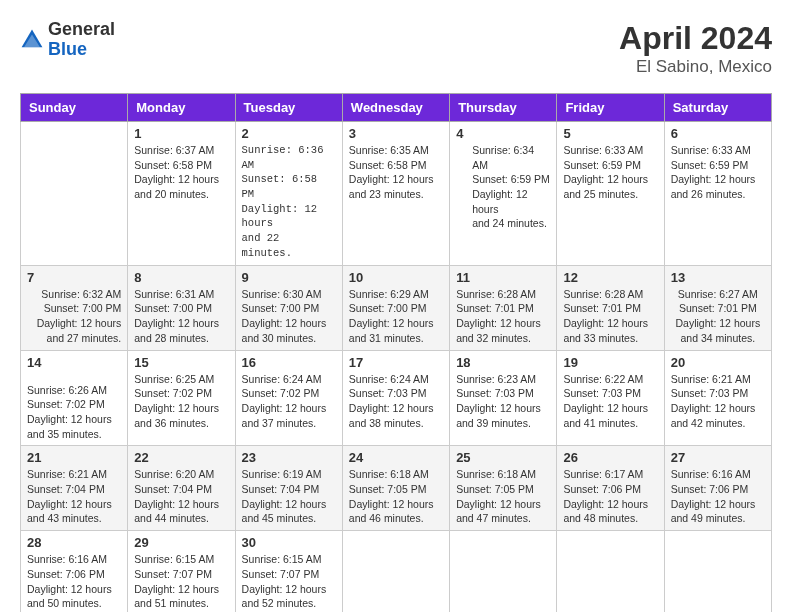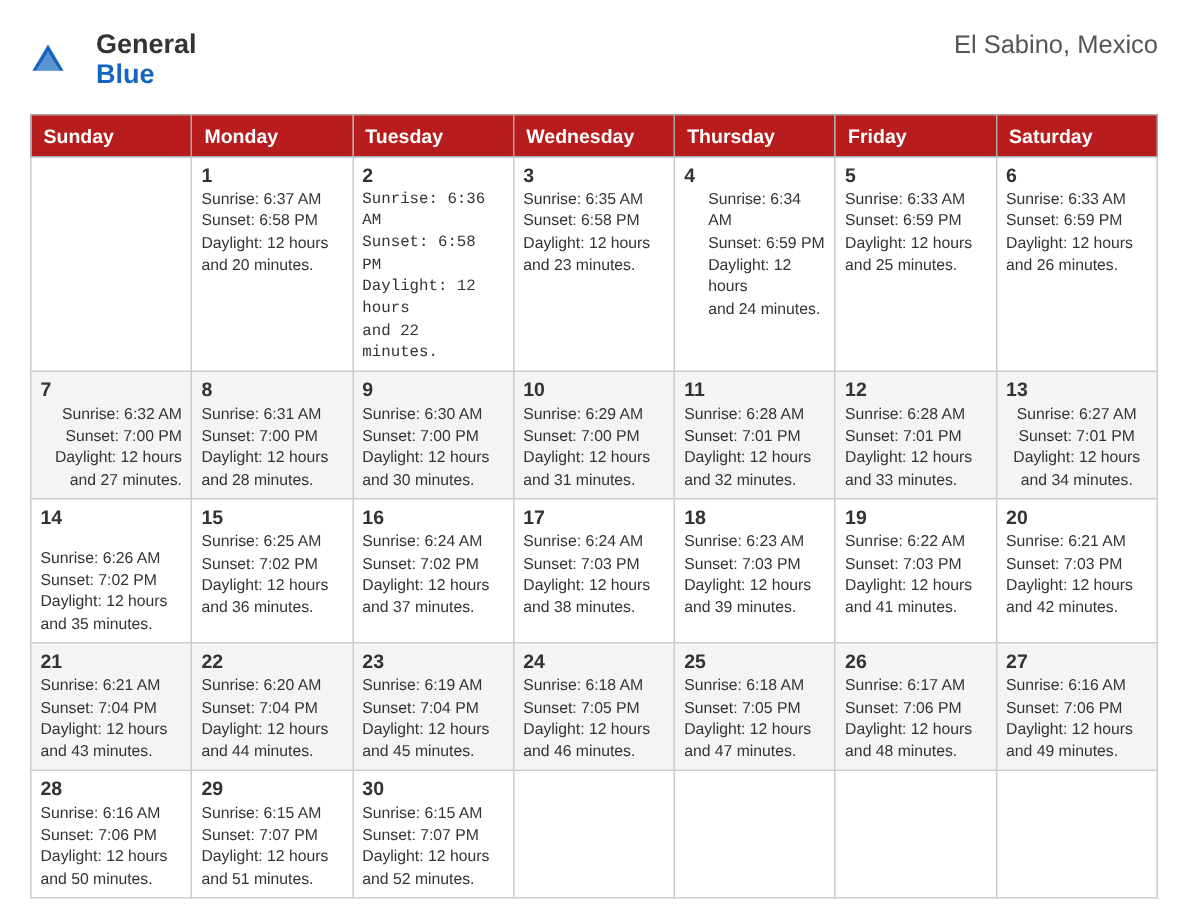--- a/index.html
+++ b/index.html
@@ -18,21 +18,20 @@
     }
     .logo {
       display: flex;
       align-items: center;
       gap: 4px;
     }
     .logo-text {
       display: flex;
       flex-direction: column;
       line-height: 1.1;
-      margin-left: 16px;
     }
     .logo-general {
       font-size: 18px;
       font-weight: bold;
       color: #333;
     }
     .logo-blue {
       font-size: 18px;
       font-weight: bold;
       color: #1565c0;
@@ -52,21 +51,21 @@
     .location {
       font-size: 17px;
       color: #555;
     }
     table {
       width: 100%;
       border-collapse: collapse;
       table-layout: fixed;
     }
     th {
-      background-color: #b91c1c;
+      background-color: #6d28d9;
       color: #fff;
       text-align: left;
       padding: 6px 8px;
       font-size: 13px;
       font-weight: bold;
       border: 1px solid #aaa;
     }
     td {
       border: 1px solid #ccc;
       vertical-align: top;
@@ -105,20 +104,21 @@
     <svg class="logo-icon" viewBox="0 0 30 30" xmlns="http://www.w3.org/2000/svg">
       <polygon points="15,2 28,24 2,24" fill="#1565c0"></polygon>
       <polygon points="15,8 25,24 5,24" fill="#fff" opacity="0.3"></polygon>
     </svg>
     <div class="logo-text">
       <span class="logo-general">General</span>
       <span class="logo-blue">Blue</span>
     </div>
   </div>
   <div class="title-block">
+    <div class="month-title">April 2024</div>
     <div class="location">El Sabino, Mexico</div>
   </div>
 </div>
 
 <table>
   <thead>
     <tr>
     <th>Sunday</th>
         <th>Monday</th>
         <th>Tuesday</th>

